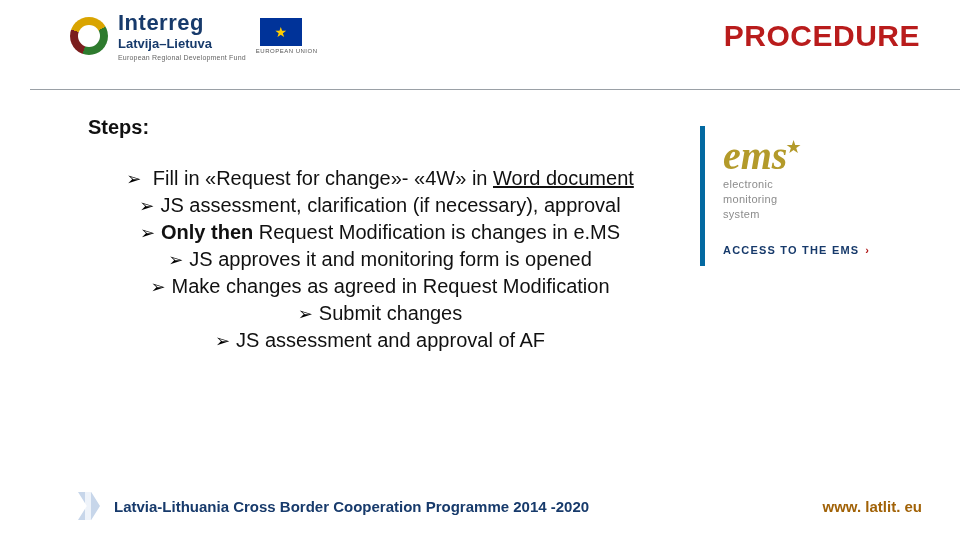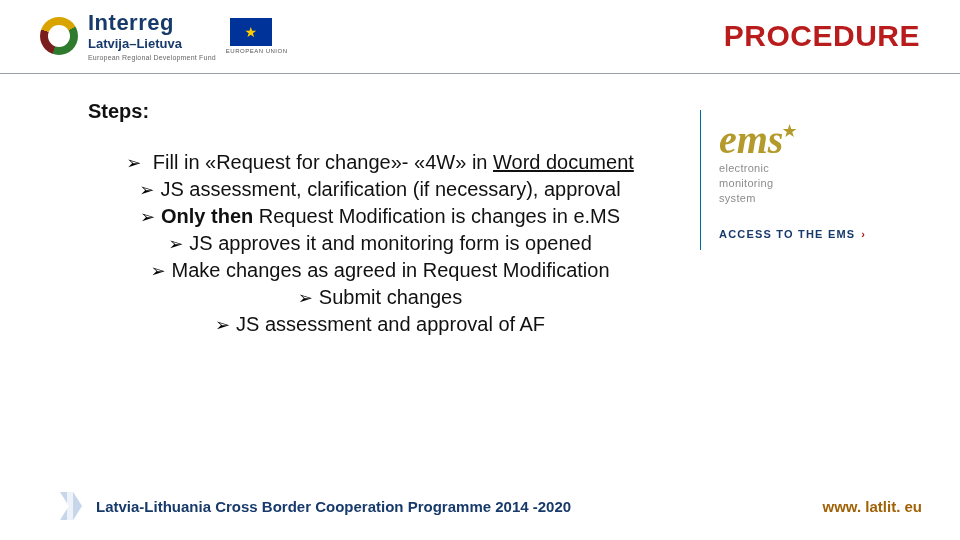--- a/index.html
+++ b/index.html
@@ -8,22 +8,23 @@
     height: 540px;
     font-family: Arial, Helvetica, sans-serif;
     background: #fff;
     position: relative;
     overflow: hidden;
   }
   .header {
     display: flex;
     align-items: center;
     justify-content: space-between;
-    padding: 10px 40px 12px 40px;
+    padding: 10px 40px 28px 40px;
     border-bottom: 1px solid #9aa0a6;
+    margin-left: 30px;
   }
   .logo-block {
     display: flex;
     align-items: center;
     gap: 10px;
   }
   .swirl {
     width: 38px; height: 38px;
     border-radius: 50%;
     background: conic-gradient(from 200deg, #7a1d1d 0 90deg, #d9a400 90deg 220deg, #2e7b2e 220deg 360deg);
@@ -76,21 +77,21 @@
     margin-right: 6px;
     font-size: 18px;
   }
   .u { text-decoration: underline; }
   .b { font-weight: 700; }
   .right {
     width: 220px;
     padding-top: 10px;
   }
   .ems-box {
-    border-left: 1px solid #0369a1;
+    border-left: 5px solid #0369a1;
     padding: 10px 0 10px 18px;
   }
   .ems-logo {
     font-family: Georgia, 'Times New Roman', serif;
     font-size: 40px;
     font-weight: 700;
     font-style: italic;
     color: #b39a2a;
     line-height: 1;
   }
@@ -108,21 +109,21 @@
     letter-spacing: 1.2px;
     color: #173a6b;
     font-weight: 700;
     display:flex; align-items:center; gap:6px;
     cursor: pointer;
   }
   .ems-access .chev { color:#b01818; font-weight:900; }
   .footer {
     position: absolute;
     bottom: 20px;
-    left: 0;
+    left: 18px;
     right: 0;
     padding: 0 38px 0 60px;
     display: flex;
     align-items: center;
     justify-content: space-between;
   }
   .footer-left {
     display:flex; align-items:center; gap:14px;
   }
   .chevbar {

